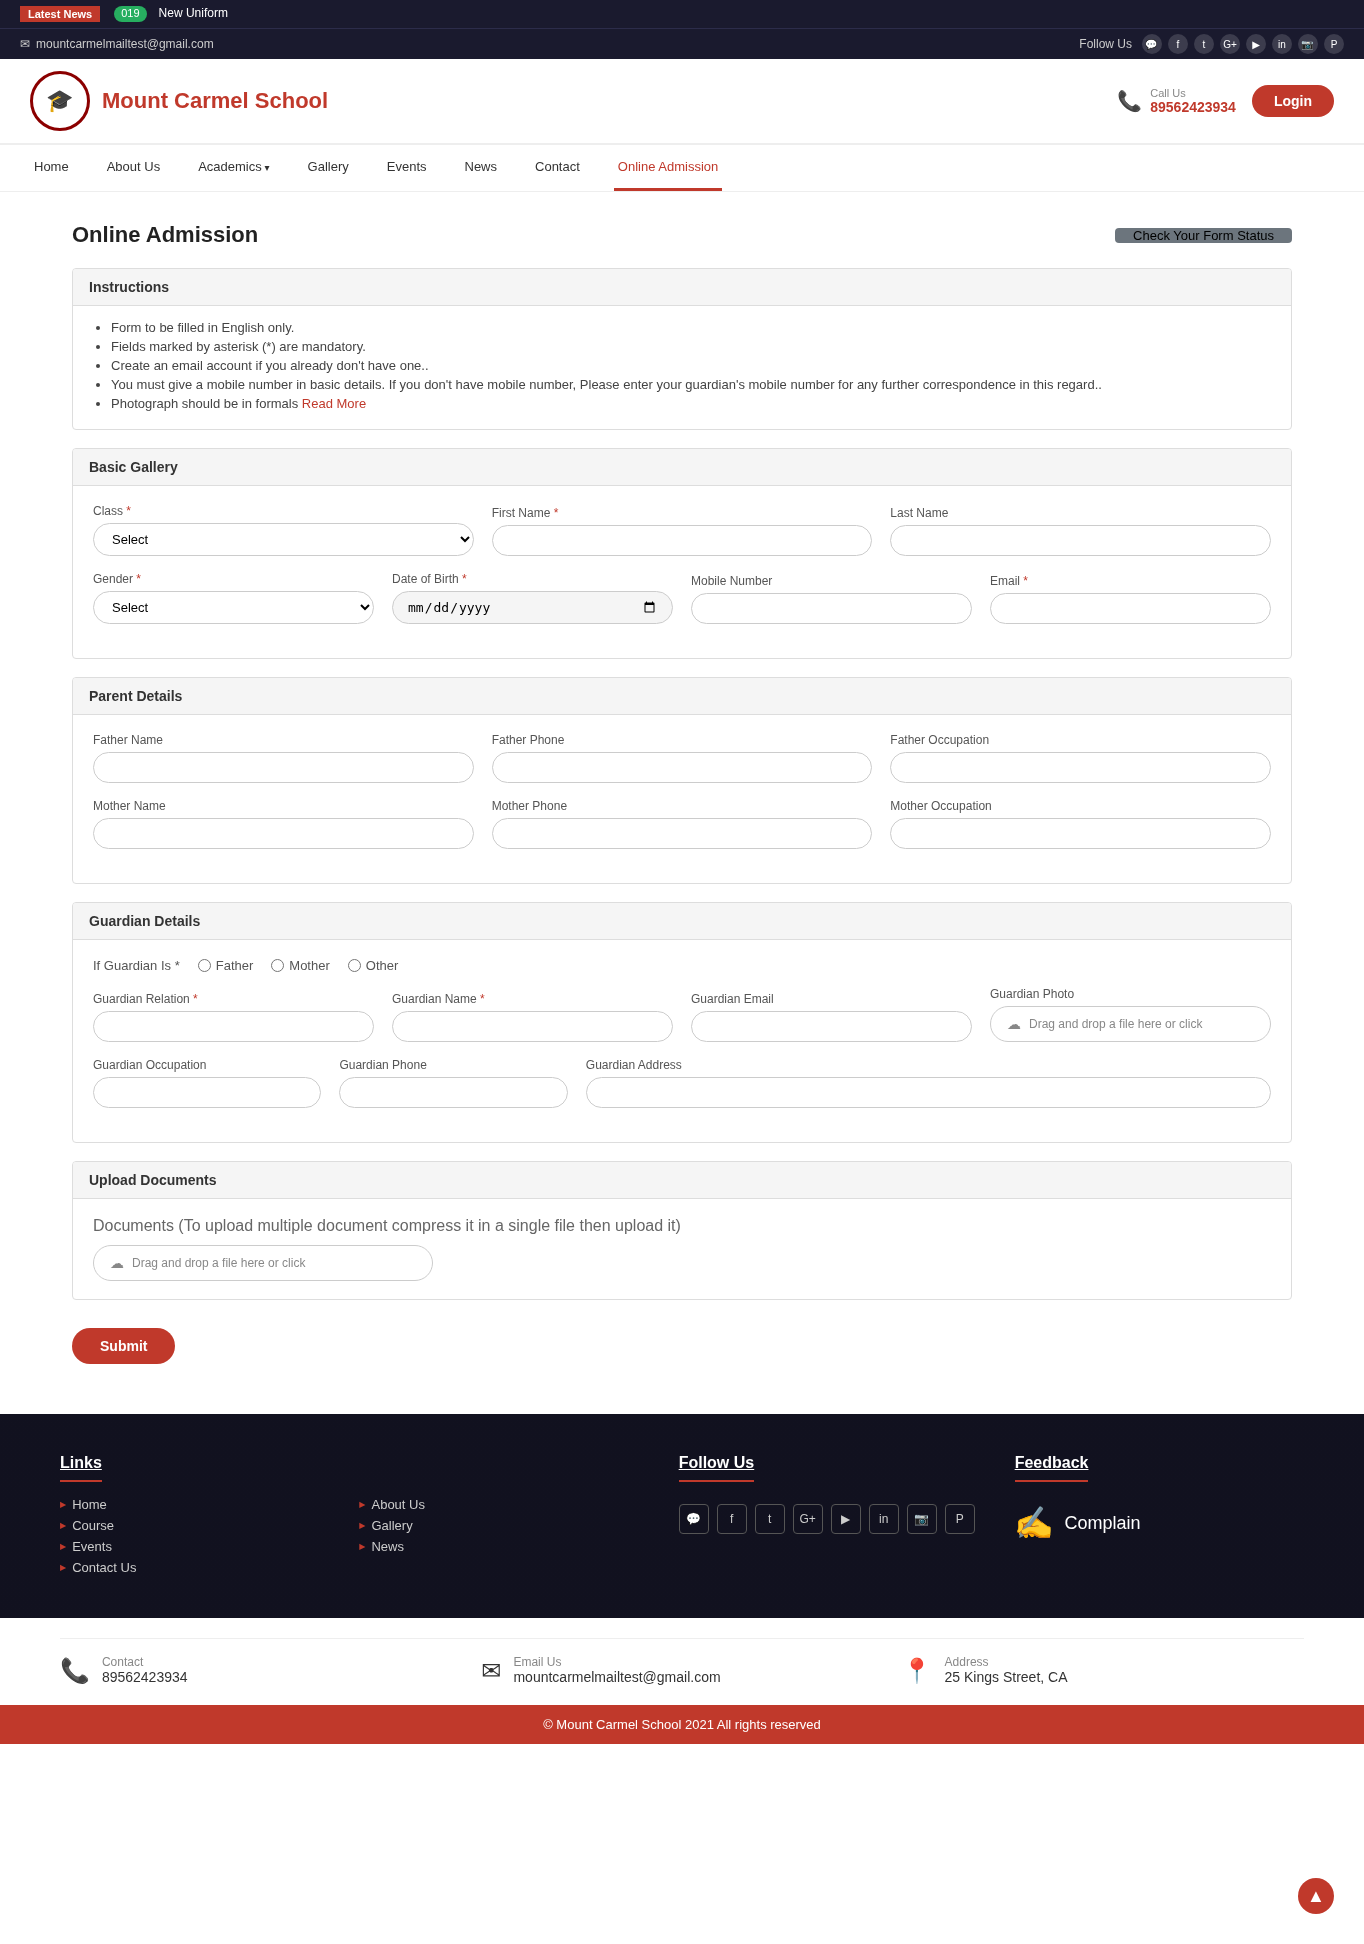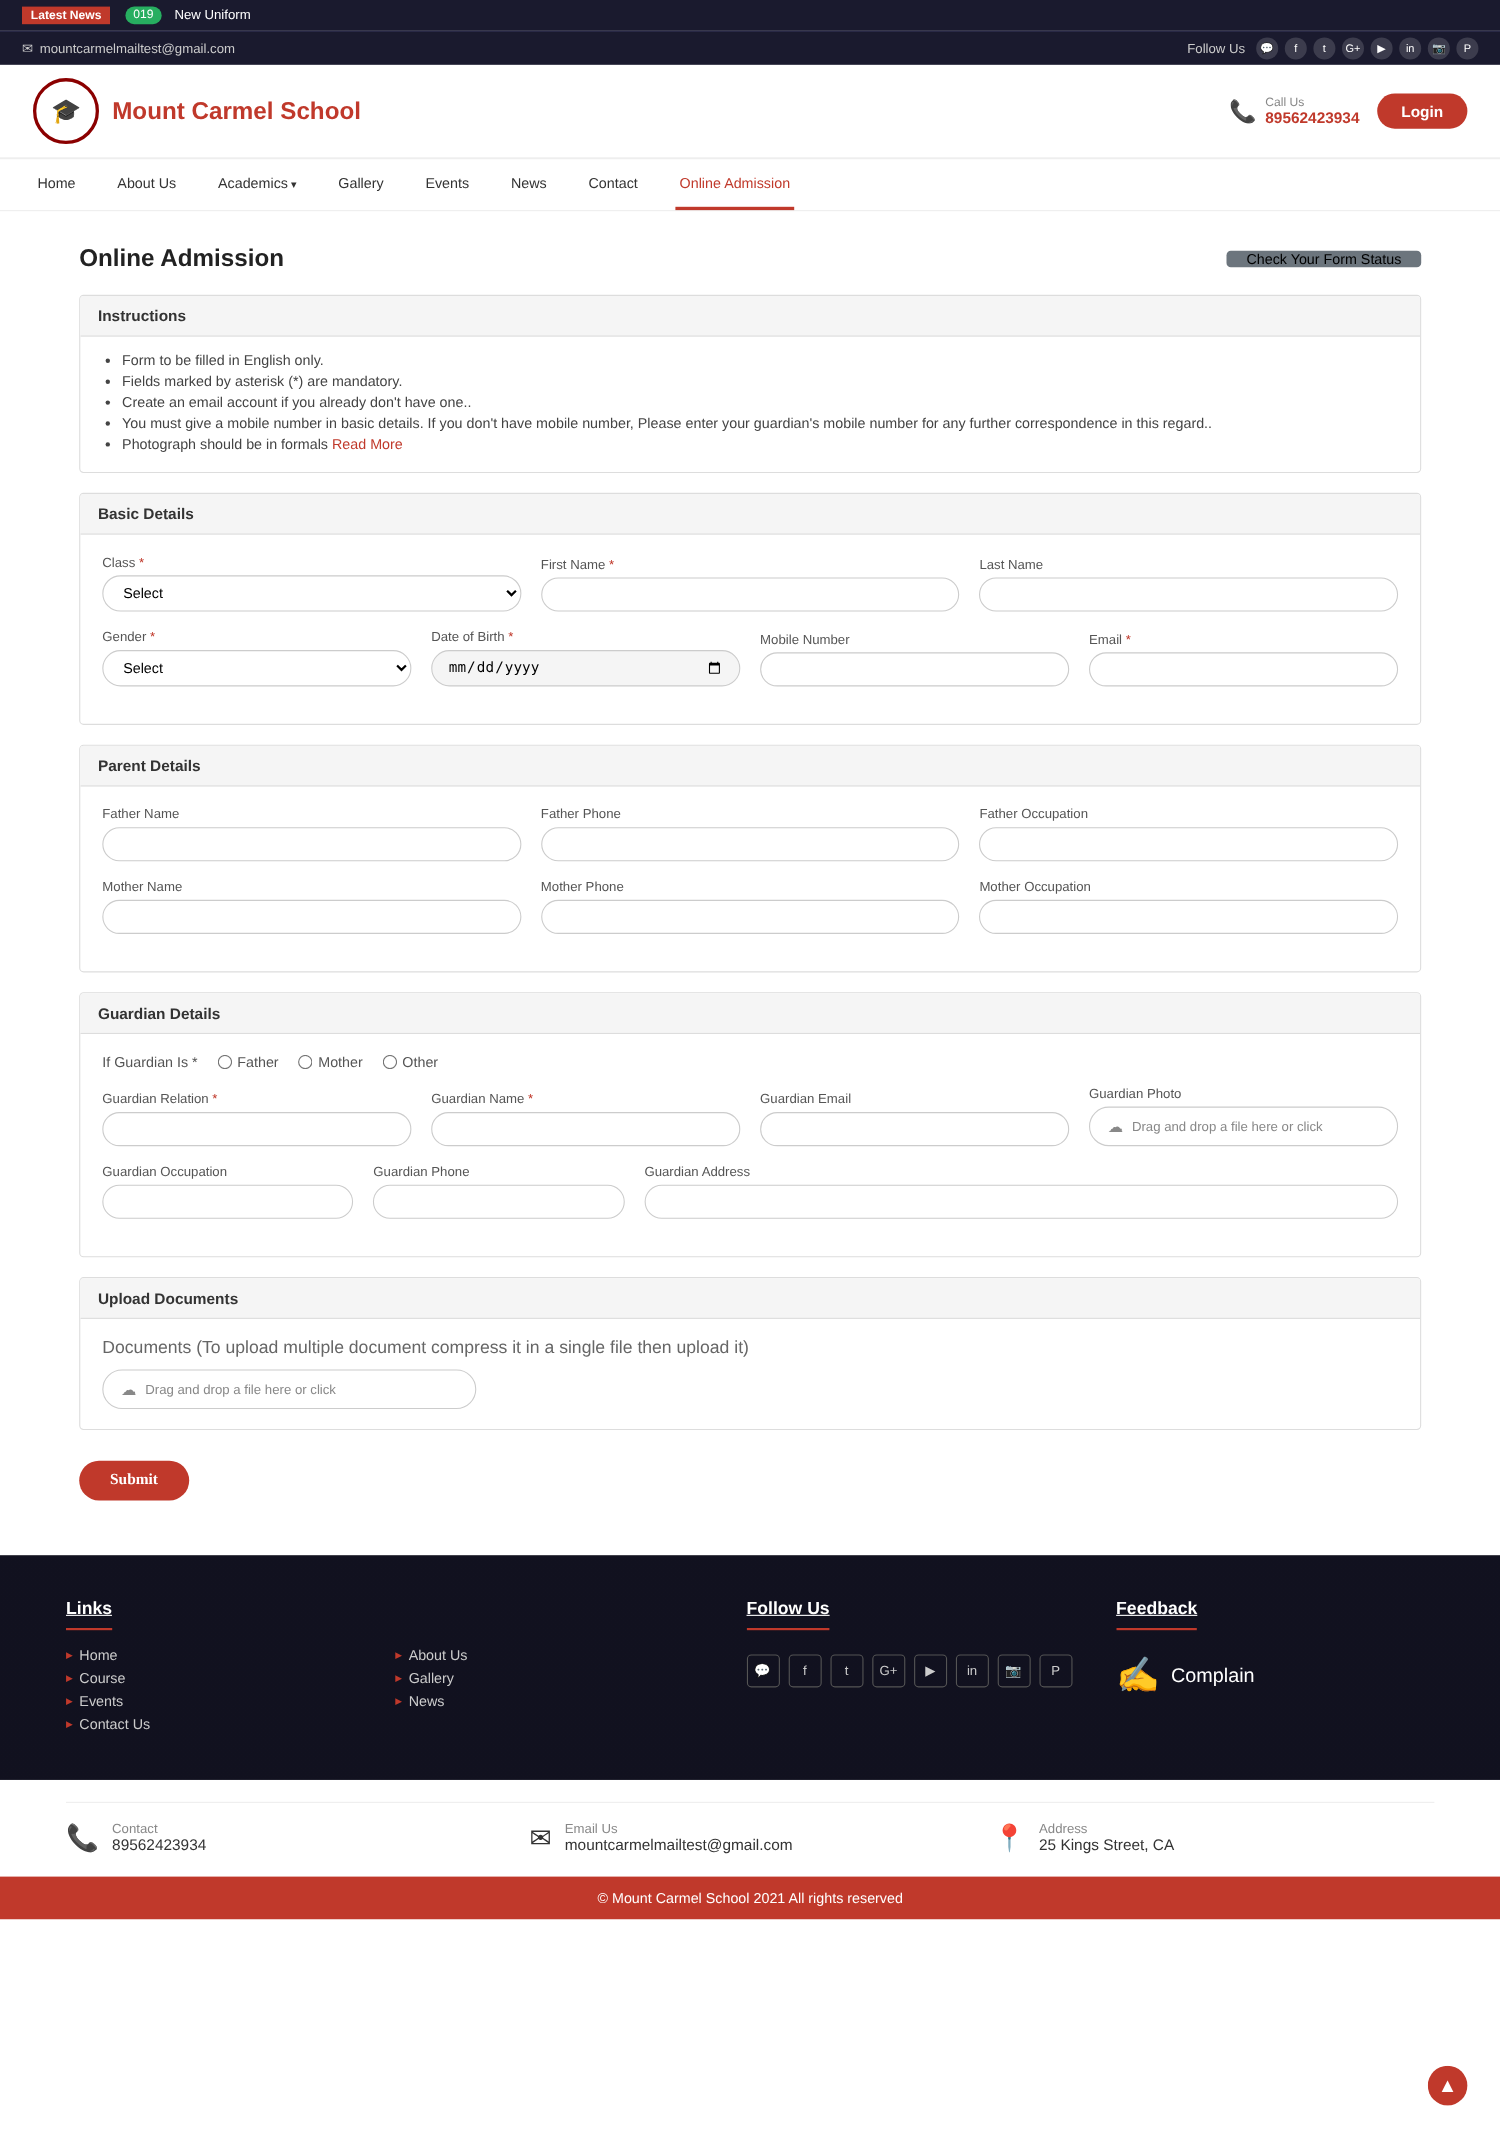--- a/index.html
+++ b/index.html
@@ -228,21 +228,20 @@
     .submit-btn {
       background: #c0392b;
       color: #fff;
       border: none;
       border-radius: 20px;
       padding: 10px 28px;
       font-size: 14px;
       cursor: pointer;
       font-weight: bold;
       margin-top: 10px;
-      font-family: Liberation Serif, serif;
     }
 
     
     .footer-dark {
       background: rgba(10,10,20,0.92);
       color: #fff;
       padding: 40px 60px;
       margin-top: 20px;
       position: relative;
       background-image: linear-gradient(rgba(15,15,30,0.85), rgba(15,15,30,0.85));
@@ -404,21 +403,21 @@
         <li>Fields marked by asterisk (*) are mandatory.</li>
         <li>Create an email account if you already don't have one..</li>
         <li>You must give a mobile number in basic details. If you don't have mobile number, Please enter your guardian's mobile number for any further correspondence in this regard..</li>
         <li>Photograph should be in formals <span class="read-more">Read More</span></li>
       </ul>
     </div>
   </div>
 
   
   <div class="form-section">
-    <div class="section-header">Basic Details</div>
+    <div class="section-header">Basic Gallery</div>
     <div class="form-body">
       <div class="form-row">
         <div class="form-group">
           <label>Class <span class="required">*</span></label>
           <select>
             <option>Select</option>
           </select>
         </div>
         <div class="form-group">
           <label>First Name <span class="required">*</span></label>

